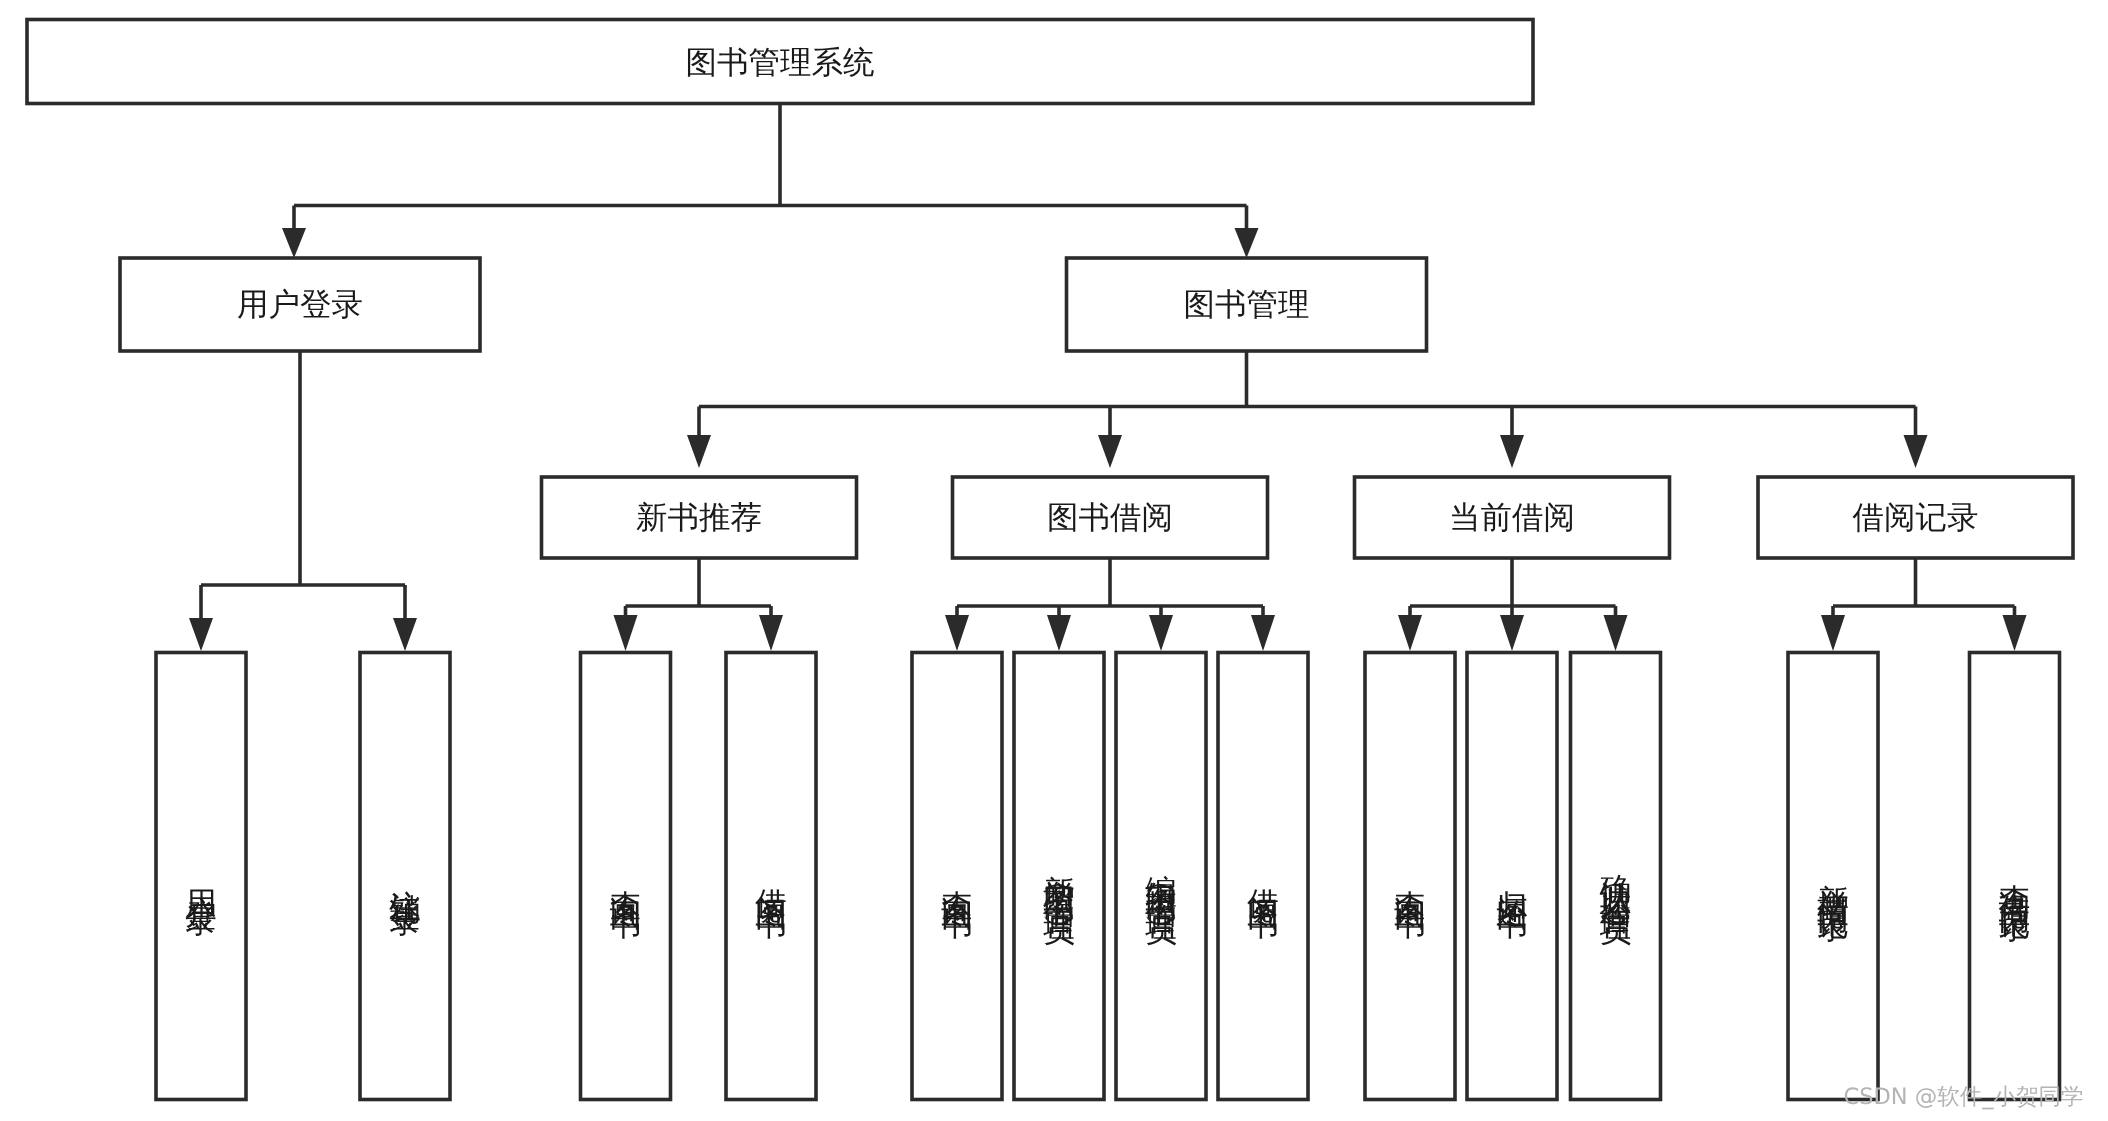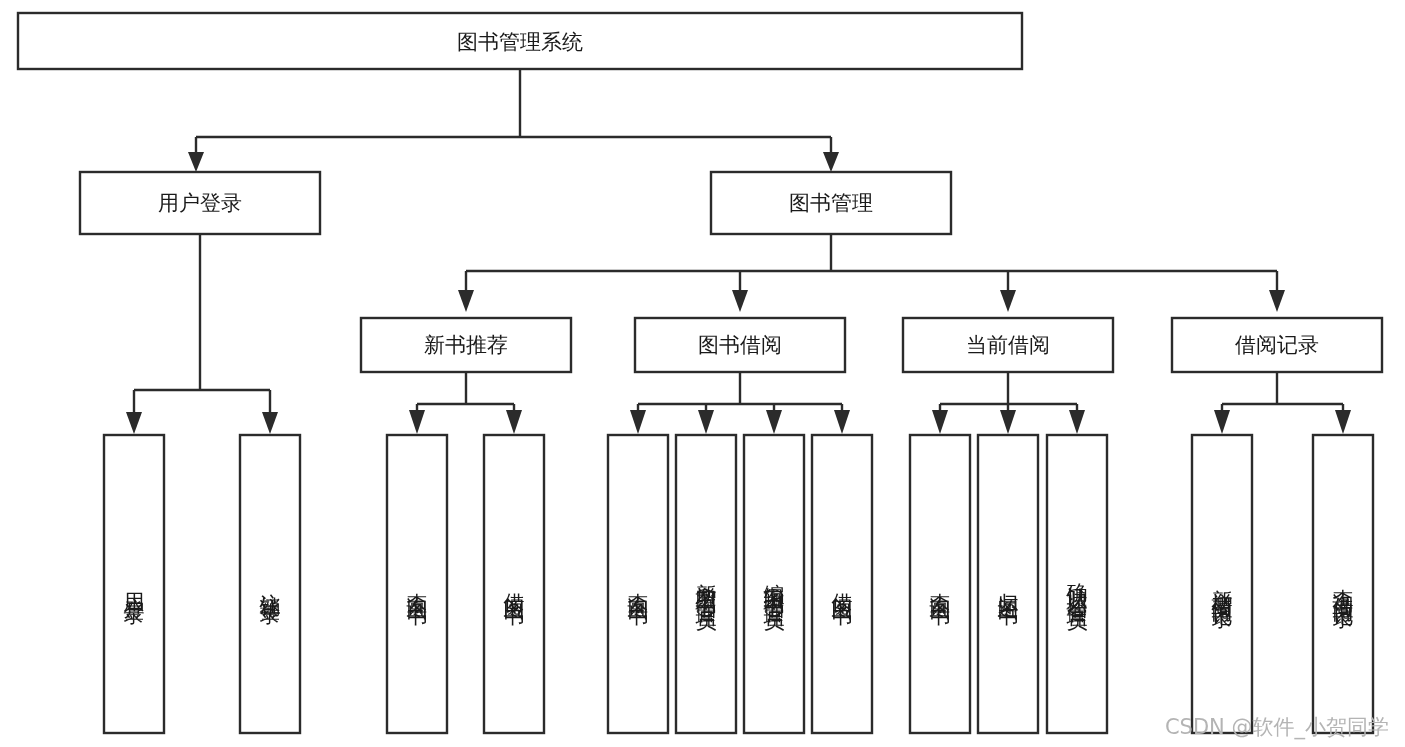--- a/index.html
+++ b/index.html
@@ -55,21 +55,21 @@
     writing-mode: vertical-rl;
     text-orientation: upright;
     text-anchor: middle;
     letter-spacing: 4px;
   }
   .watermark-text {
     position: absolute;
     right: 16px;
     bottom: 6px;
     font-family: "DejaVu Sans", "Liberation Sans", sans-serif;
-    font-size: 21px;
+    font-size: 15px;
     color: #b4b4b4;
     white-space: nowrap;
     user-select: none;
   }
 </style>
 </head>
 <body>
 
 <div id="diagram-root">
 

